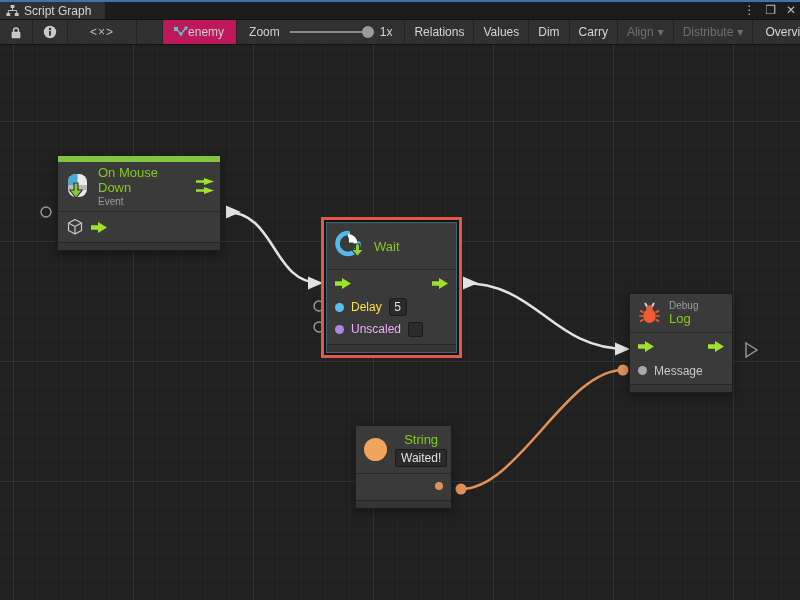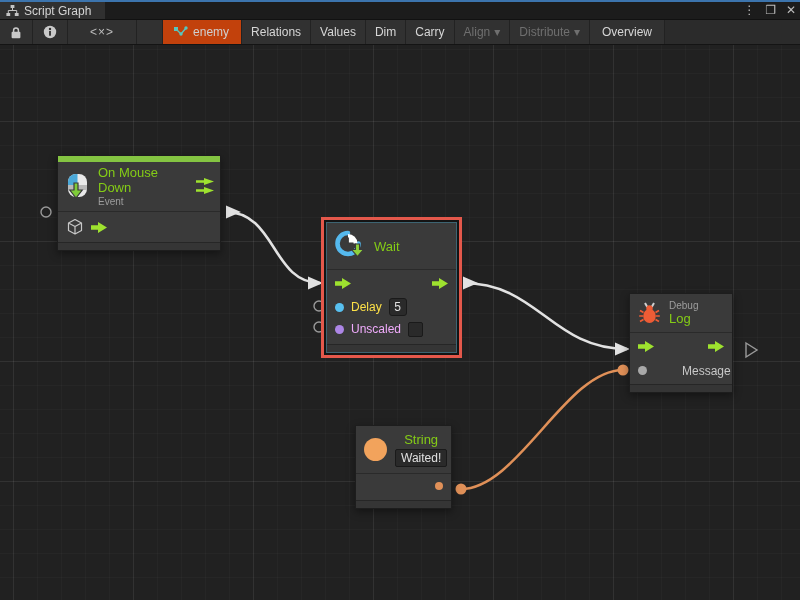--- a/index.html
+++ b/index.html
@@ -22,21 +22,21 @@
   .tbtn { background:#313131; border:0; border-right:1px solid #222; color:#d6d6d6;
           font-size:12px; font-family:inherit; display:flex; align-items:center; gap:4px;
           padding:0 9px; cursor:pointer; }
   .tbtn.icon-btn { padding:0 8px; }
   .tbtn.disabled { color:#6f6f6f; }
   .tb-spacer { flex:0 0 auto; background:#313131; border-right:1px solid #222; }
   .zoom-wrap { display:flex; align-items:center; gap:8px; background:#313131; border-right:1px solid #222; padding:0 12px; }
   .slider-track { width:82px; height:2px; background:#8a8a8a; position:relative; }
   .slider-handle { position:absolute; right:-2px; top:-5px; width:12px; height:12px;
                    border-radius:50%; background:#9b9b9b; }
-  .gname { display:flex; align-items:center; gap:5px; background:#c2410c; border-right:1px solid #222; padding:0 12px 0 10px; color:#cfcfcf; }
+  .gname { display:flex; align-items:center; background:#be185d; border-right:1px solid #222; padding:0 12px 0 10px; color:#cfcfcf; }
 
   
   .canvas { position:relative; flex:1; background-color:#212121;
     background-image:
       linear-gradient(to right, rgba(255,255,255,0.055) 1px, transparent 1px),
       linear-gradient(to bottom, rgba(255,255,255,0.055) 1px, transparent 1px),
       linear-gradient(to right, rgba(255,255,255,0.022) 1px, transparent 1px),
       linear-gradient(to bottom, rgba(255,255,255,0.022) 1px, transparent 1px);
     background-size:120px 120px, 120px 120px, 24px 24px, 24px 24px;
     background-position:13px 0, 0 76px, 13px 0, 0 4px; }
@@ -108,20 +108,27 @@
     <div class="tb-spacer" style="width:26px"></div>
     <div class="gname">
       <svg width="15" height="13" viewBox="0 0 15 13">
         <path d="M3 3 L8 8 M13 2 L8 8" stroke="#57c7bf" stroke-width="1.4"></path>
         <rect x="1" y="1" width="4" height="4" fill="#57c7bf"></rect>
         <circle cx="13" cy="2" r="1.7" fill="#57c7bf"></circle>
         <circle cx="8" cy="8" r="1.7" fill="#57c7bf"></circle>
       </svg>
       <span>enemy</span>
     </div>
+    <div class="zoom-wrap">
+      <span style="color:#cfcfcf; margin-right:2px;">Zoom</span>
+      <div class="slider-track">
+        <div class="slider-handle"></div>
+      </div>
+      <span>1x</span>
+    </div>
     <button class="tbtn">
         <span>Relations</span>
       </button>
     <button class="tbtn">
         <span>Values</span>
       </button>
     <button class="tbtn">
         <span>Dim</span>
       </button>
     <button class="tbtn">
@@ -247,21 +254,21 @@
       <div class="nrow" style="height:26px;">
         <svg class="flow-left" width="16" height="11" viewBox="0 0 16 11">
           <path d="M0 3.2 H7 V0 L16 5.5 L7 11 V7.8 H0 Z" fill="#9ee22f"></path>
         </svg>
         <svg class="flow-right" width="16" height="11" viewBox="0 0 16 11">
           <path d="M0 3.2 H7 V0 L16 5.5 L7 11 V7.8 H0 Z" fill="#9ee22f"></path>
         </svg>
       </div>
       <div class="nrow" style="height:23px;">
         <span class="port-dot" style="background:#a8a8a8;"></span>
-        <span style="font-size:12px; color:#c8c8c8;margin-left:28px;">Message</span>
+        <span style="font-size:12px; color:#c8c8c8;">Message</span>
       </div>
       <div style="height:2px;"></div>
       <div class="nfooter"></div>
     </div>
 
     <div class="node" style="left:355px; top:380px; width:97px;text-align:center;">
       <div class="nheader" style="padding:6px 8px;">
         <span style="width:23px; height:23px; border-radius:50%; background:#f2a35c; flex:0 0 auto;"></span>
         <div>
           <div class="ntitle">String</div>

